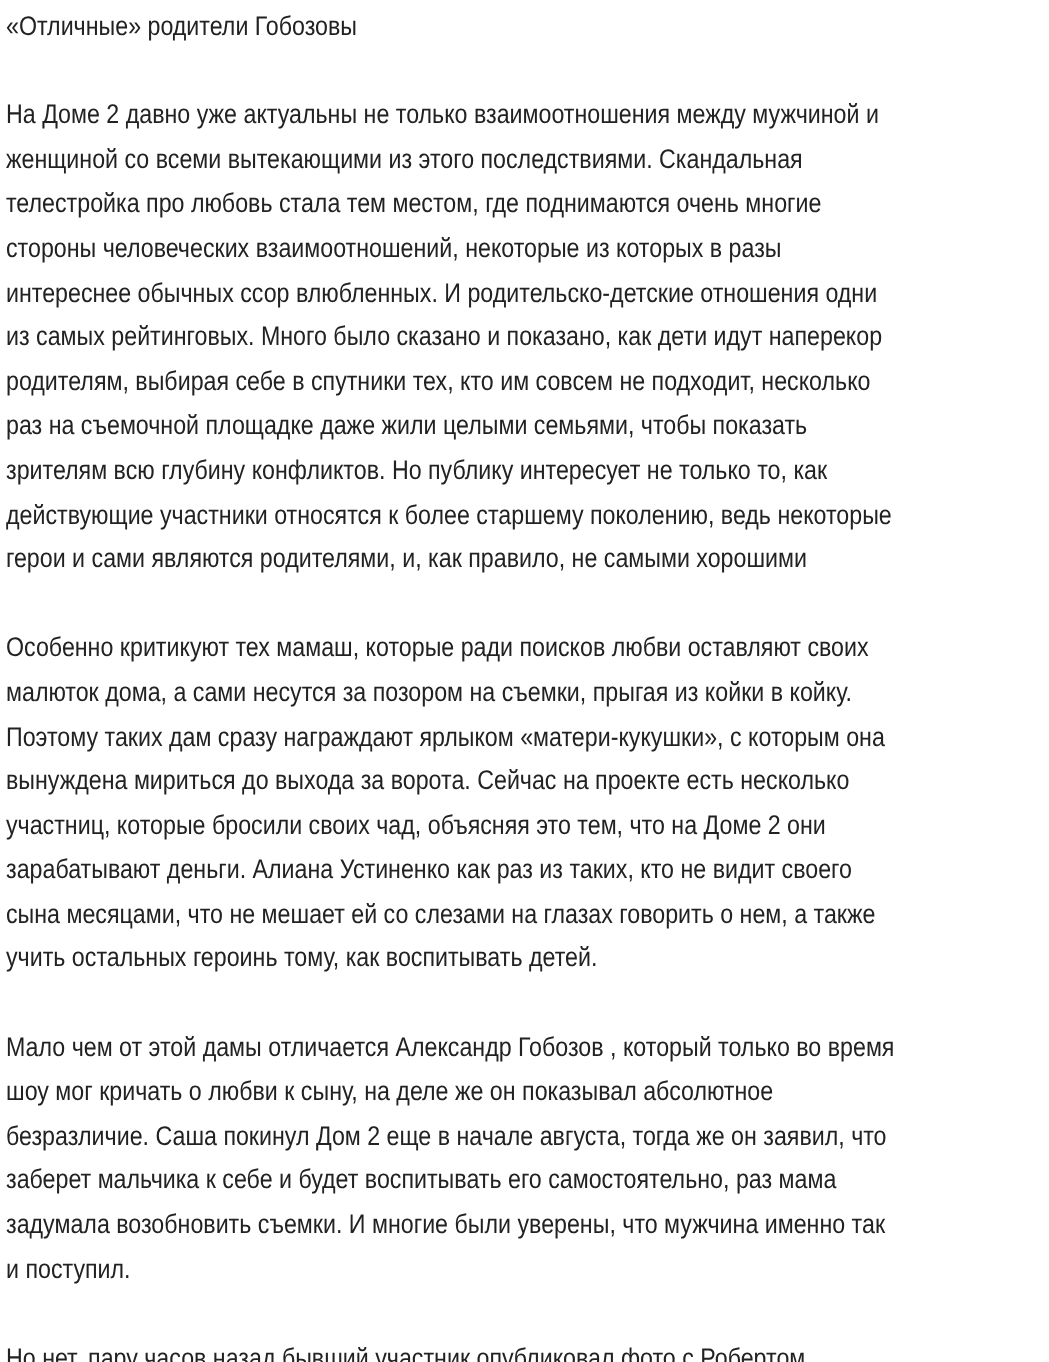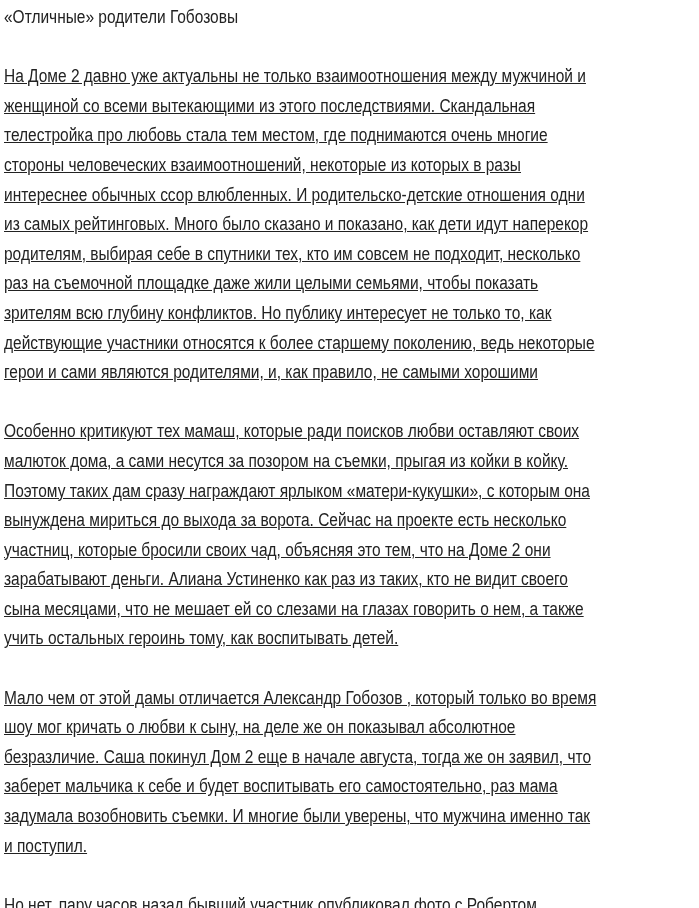--- a/index.html
+++ b/index.html
@@ -13,21 +13,21 @@
     display: block;
     height: 29.6px;
     line-height: 29.6px;
     font-size: 18px;
     white-space: nowrap;
     transform-origin: left center;
     transform: scaleX(0.86);
     width: 800px;
   }
   .title { margin-bottom: 29.6px; }
-  .para { margin-bottom: 29.6px; text-decoration: underline; }
+  .para { margin-bottom: 29.6px; }
 </style>
 </head>
 <body>
 
 <div class="article">
   <div class="line title">«Отличные» родители Гобозовы</div>
 
   <div class="para">
     <span class="line">На Доме 2 давно уже актуальны не только взаимоотношения между мужчиной и</span>
     <span class="line">женщиной со всеми вытекающими из этого последствиями. Скандальная</span>

